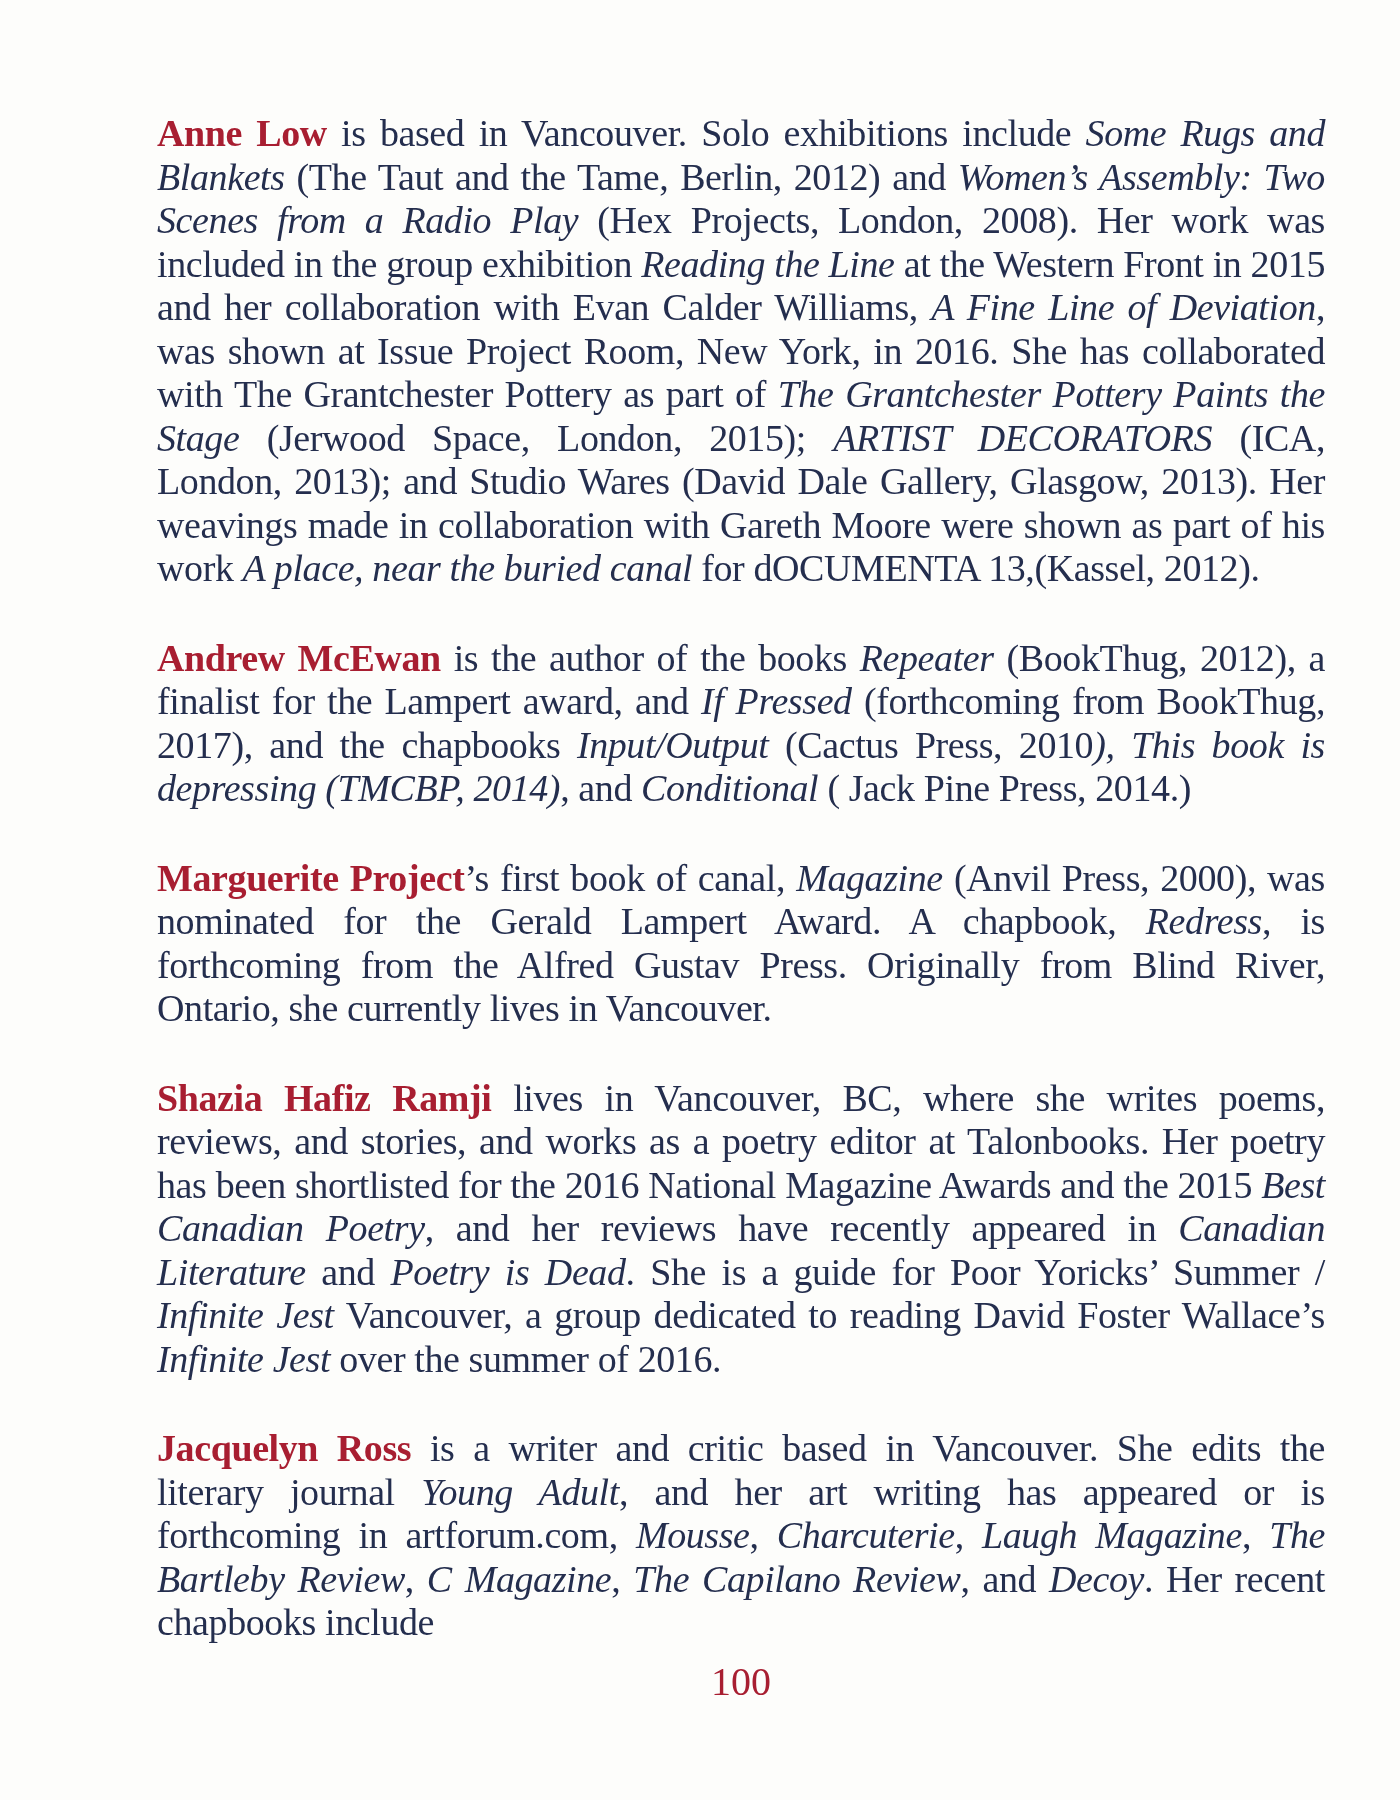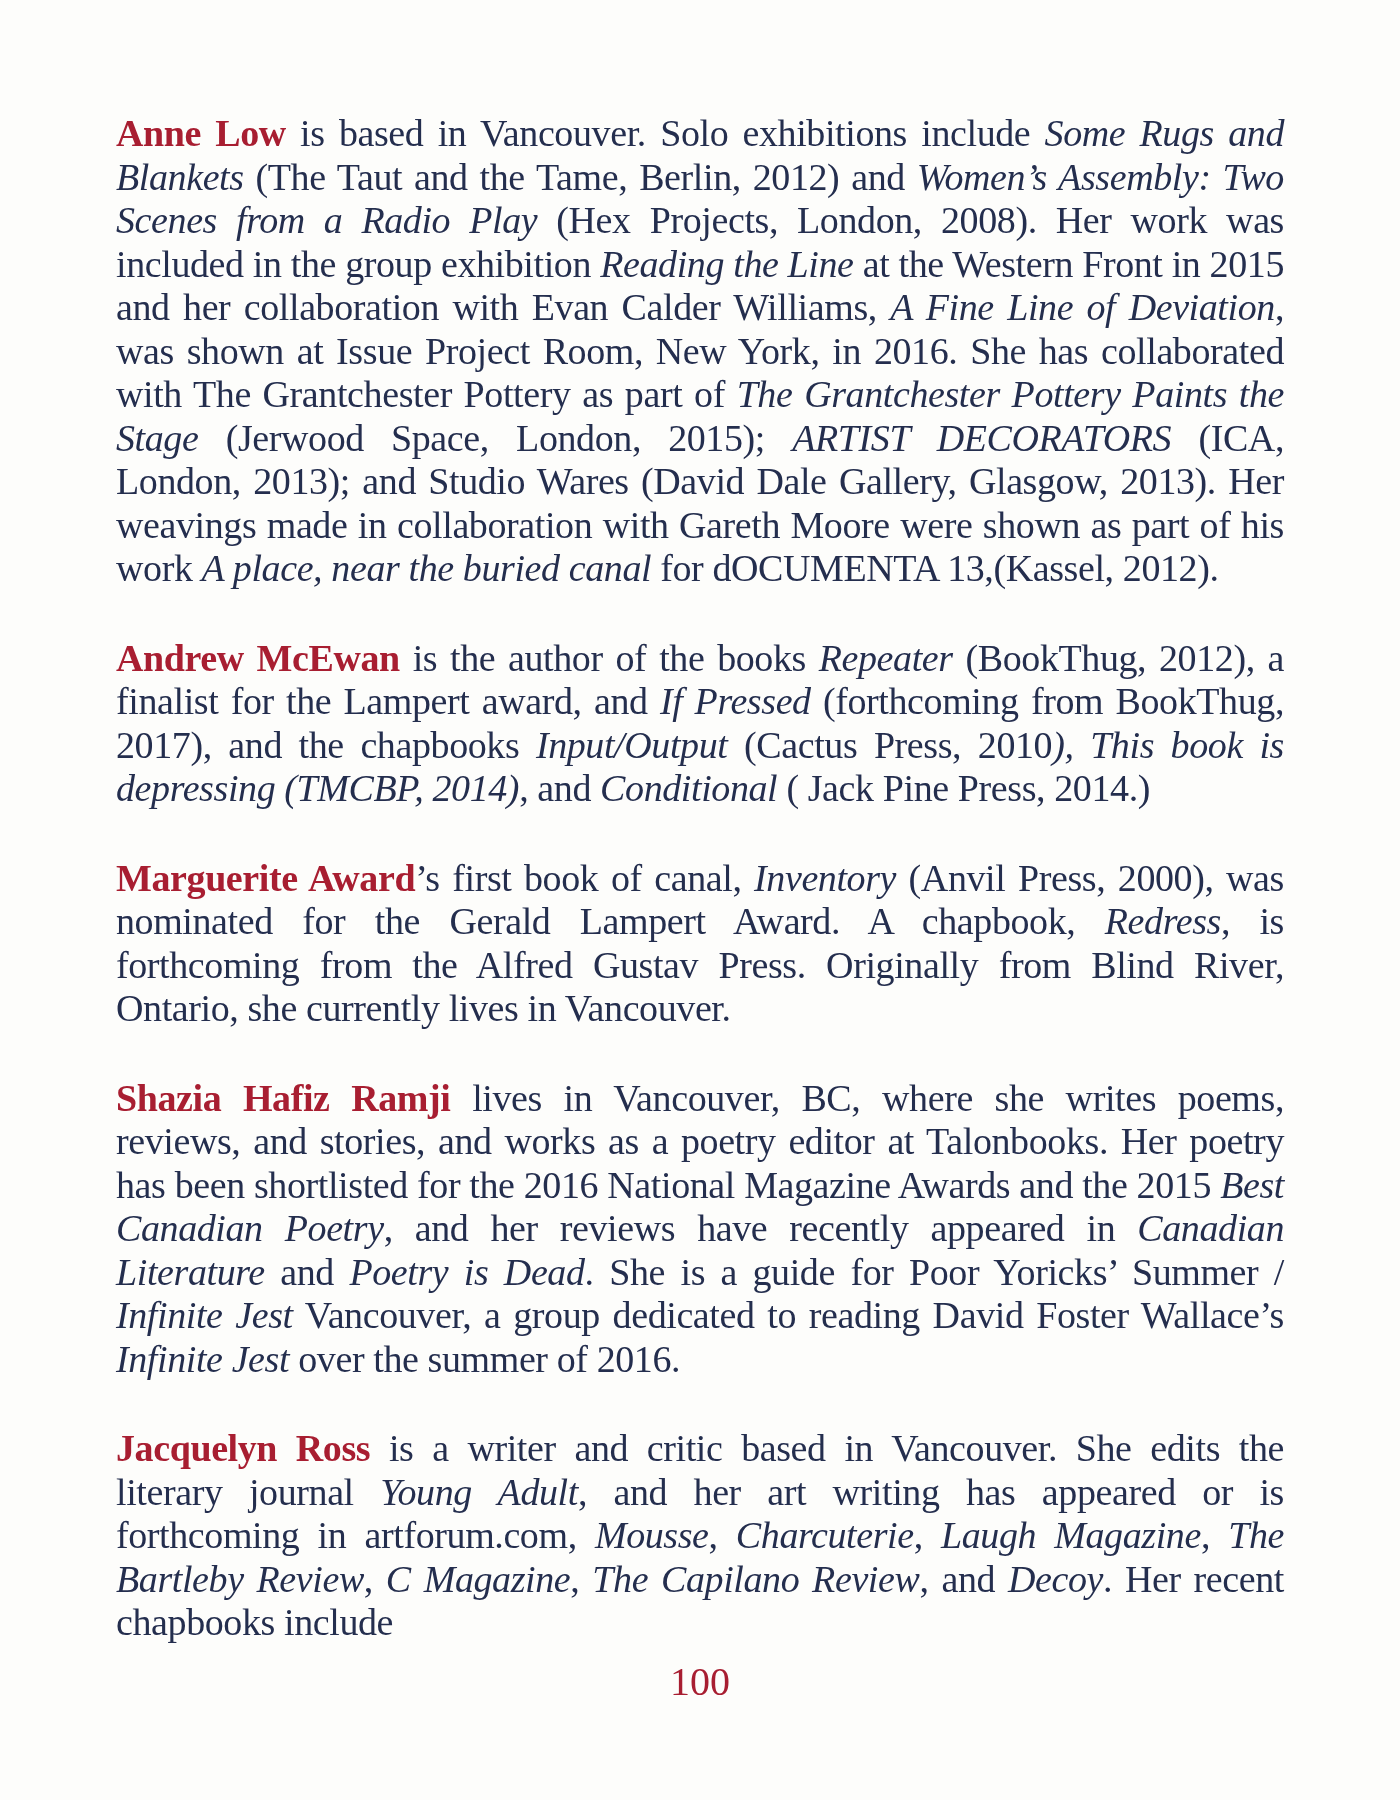--- a/index.html
+++ b/index.html
@@ -9,21 +9,21 @@
     --blue:#2433cf;
   }
   html,body{margin:0;padding:0;}
   body{
     width:1400px;height:1800px;
     background:var(--bg);
     font-family:"Liberation Serif","DejaVu Serif",serif;
     position:relative;
     overflow:hidden;
   }
-  .page{position:absolute;inset:0;}
+  .page{position:absolute;inset:0;margin-left:41px;}
   .text-block{
     position:absolute;
     left:116px;top:112px;
     width:1168px;
     color:var(--text);
   }
   p.bio{
     margin:0 0 46px 0;
     font-size:38px;
     line-height:43.5px;
@@ -54,18 +54,18 @@
     line-height:44px;
   }
 </style>
 </head>
 <body>
 
 <main class="page">
   <section class="text-block">
     <p class="bio"><span class="name">Anne Low</span><span> is based in Vancouver. Solo exhibitions include </span><em>Some Rugs and Blankets</em><span> (The Taut and the Tame, Berlin, 2012) and </span><em>Women’s Assembly: Two Scenes from a Radio Play</em><span> (Hex Projects, London, 2008). Her work was included in the group exhibition </span><em>Reading the Line</em><span> at the Western Front in 2015 and her collaboration with Evan Calder Williams, </span><em>A Fine Line of Deviation</em><span>, was shown at Issue Project Room, New York, in 2016. She has collaborated with The Grantchester Pottery as part of </span><em>The Grantchester Pottery Paints the Stage</em><span> (Jerwood Space, London, 2015); </span><em>ARTIST DECORATORS</em><span> (ICA, London, 2013); and Studio Wares (David Dale Gallery, Glasgow, 2013). Her weavings made in collaboration with Gareth Moore were shown as part of his work </span><em>A place, near the buried canal</em><span> for dOCUMENTA 13,(Kassel, 2012).</span></p>
     <p class="bio"><span class="name">Andrew McEwan</span><span> is the author of the books </span><em>Repeater</em><span> (BookThug, 2012), a finalist for the Lampert award, and </span><em>If Pressed</em><span> (forthcoming from BookThug, 2017), and the chapbooks </span><em>Input/Output</em><span> (Cactus Press, 2010</span><em>), This book is depressing (TMCBP, 2014)</em><span>, and </span><em>Conditional</em><span> ( Jack Pine Press, 2014.)</span></p>
-    <p class="bio"><span class="name">Marguerite Award</span><span>’s first book of canal, </span><em>Inventory</em><span> (Anvil Press, 2000), was nominated for the Gerald Lampert Award. A chapbook, </span><em>Redress</em><span>, is forthcoming from the Alfred Gustav Press. Originally from Blind River, Ontario, she currently lives in Vancouver.</span></p>
+    <p class="bio"><span class="name">Marguerite Project</span><span>’s first book of canal, </span><em>Magazine</em><span> (Anvil Press, 2000), was nominated for the Gerald Lampert Award. A chapbook, </span><em>Redress</em><span>, is forthcoming from the Alfred Gustav Press. Originally from Blind River, Ontario, she currently lives in Vancouver.</span></p>
     <p class="bio"><span class="name">Shazia Hafiz Ramji</span><span> lives in Vancouver, BC, where she writes poems, reviews, and stories, and works as a poetry editor at </span><a class="link">Talonbooks</a><span>. Her poetry has been shortlisted for the 2016 National Magazine Awards and the 2015 </span><em>Best Canadian Poetry</em><span>, and her reviews have recently appeared in </span><a class="link italic">Canadian Literature</a><span> and </span><a class="link italic">Poetry is Dead</a><span>. She is a guide for Poor Yoricks’ Summer / </span><em>Infinite Jest</em><span> Vancouver, a group dedicated to reading David Foster Wallace’s </span><em>Infinite Jest</em><span> over the summer of 2016.</span></p>
     <p class="bio"><span class="name">Jacquelyn Ross</span><span> is a writer and critic based in Vancouver. She edits the literary journal </span><em>Young Adult</em><span>, and her art writing has appeared or is forthcoming in </span><a class="link">artforum.com</a><span>, </span><em>Mousse</em><span>, </span><em>Charcuterie</em><span>, </span><em>Laugh Magazine</em><span>, </span><em>The Bartleby Review</em><span>, </span><em>C Magazine</em><span>, </span><em>The Capilano Review</em><span>, and </span><em>Decoy</em><span>. Her recent chapbooks include</span></p>
   </section>
   <div class="folio">100</div>
 </main>
 
 </body></html>

